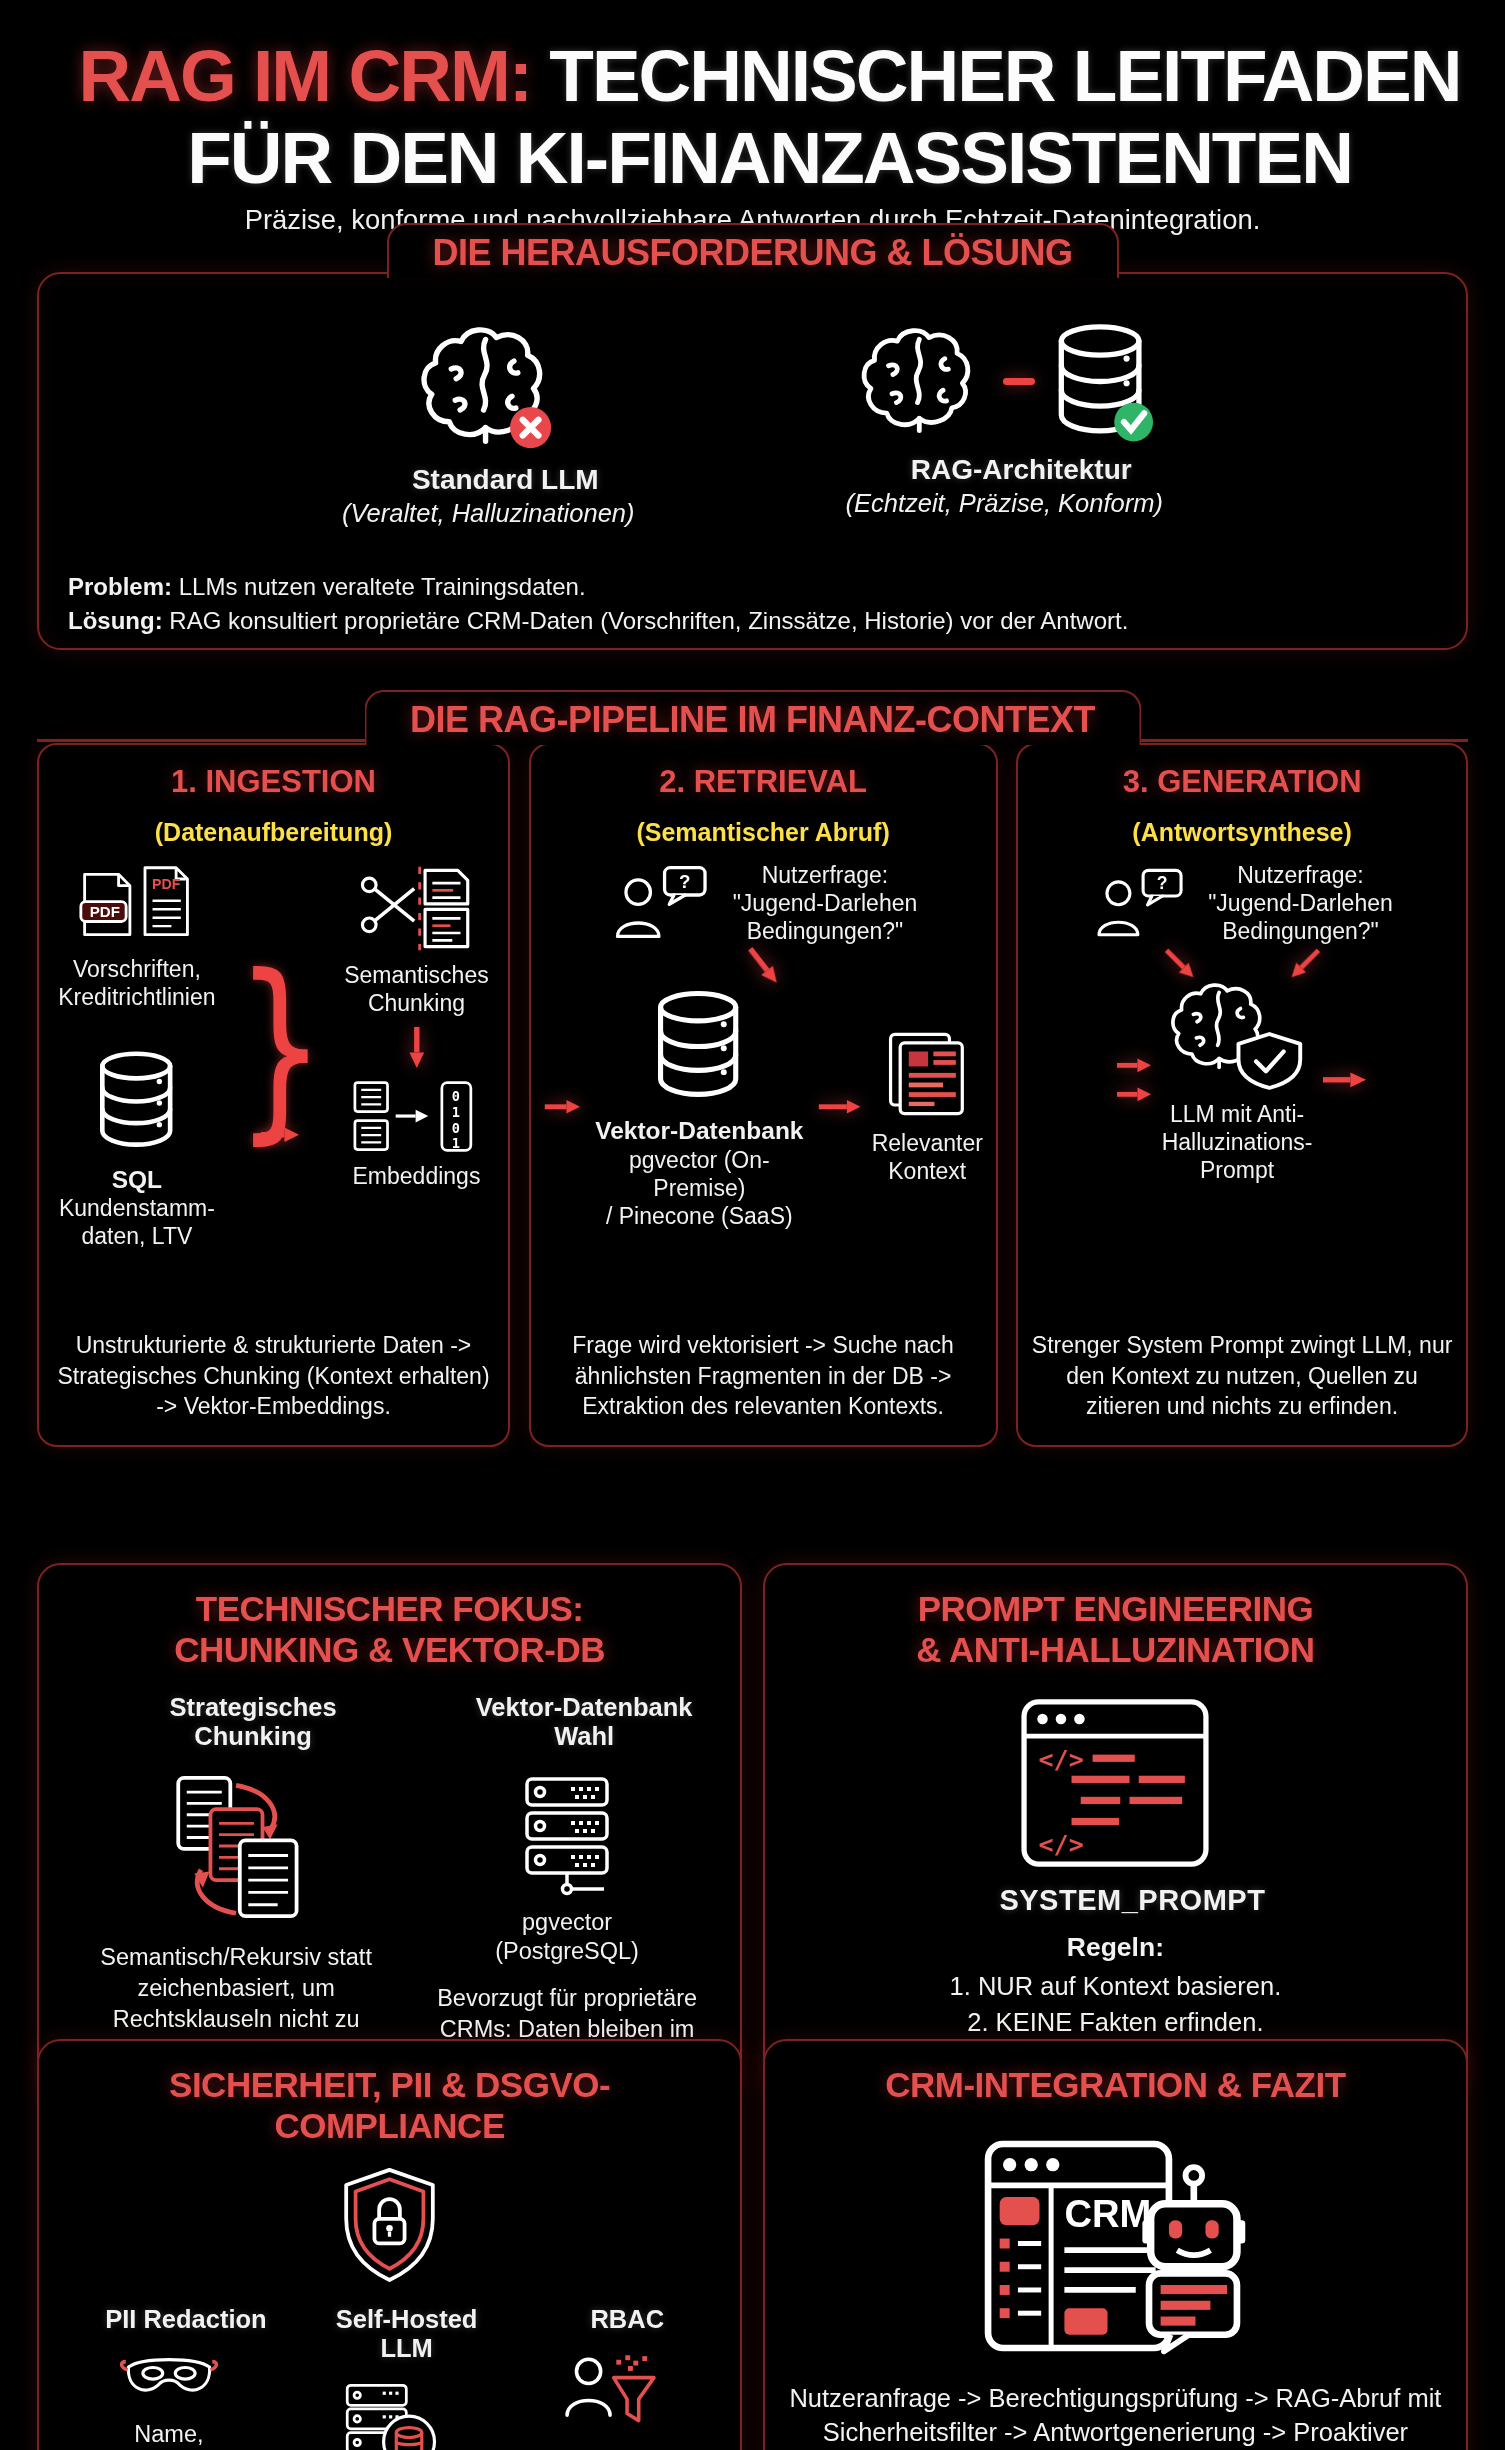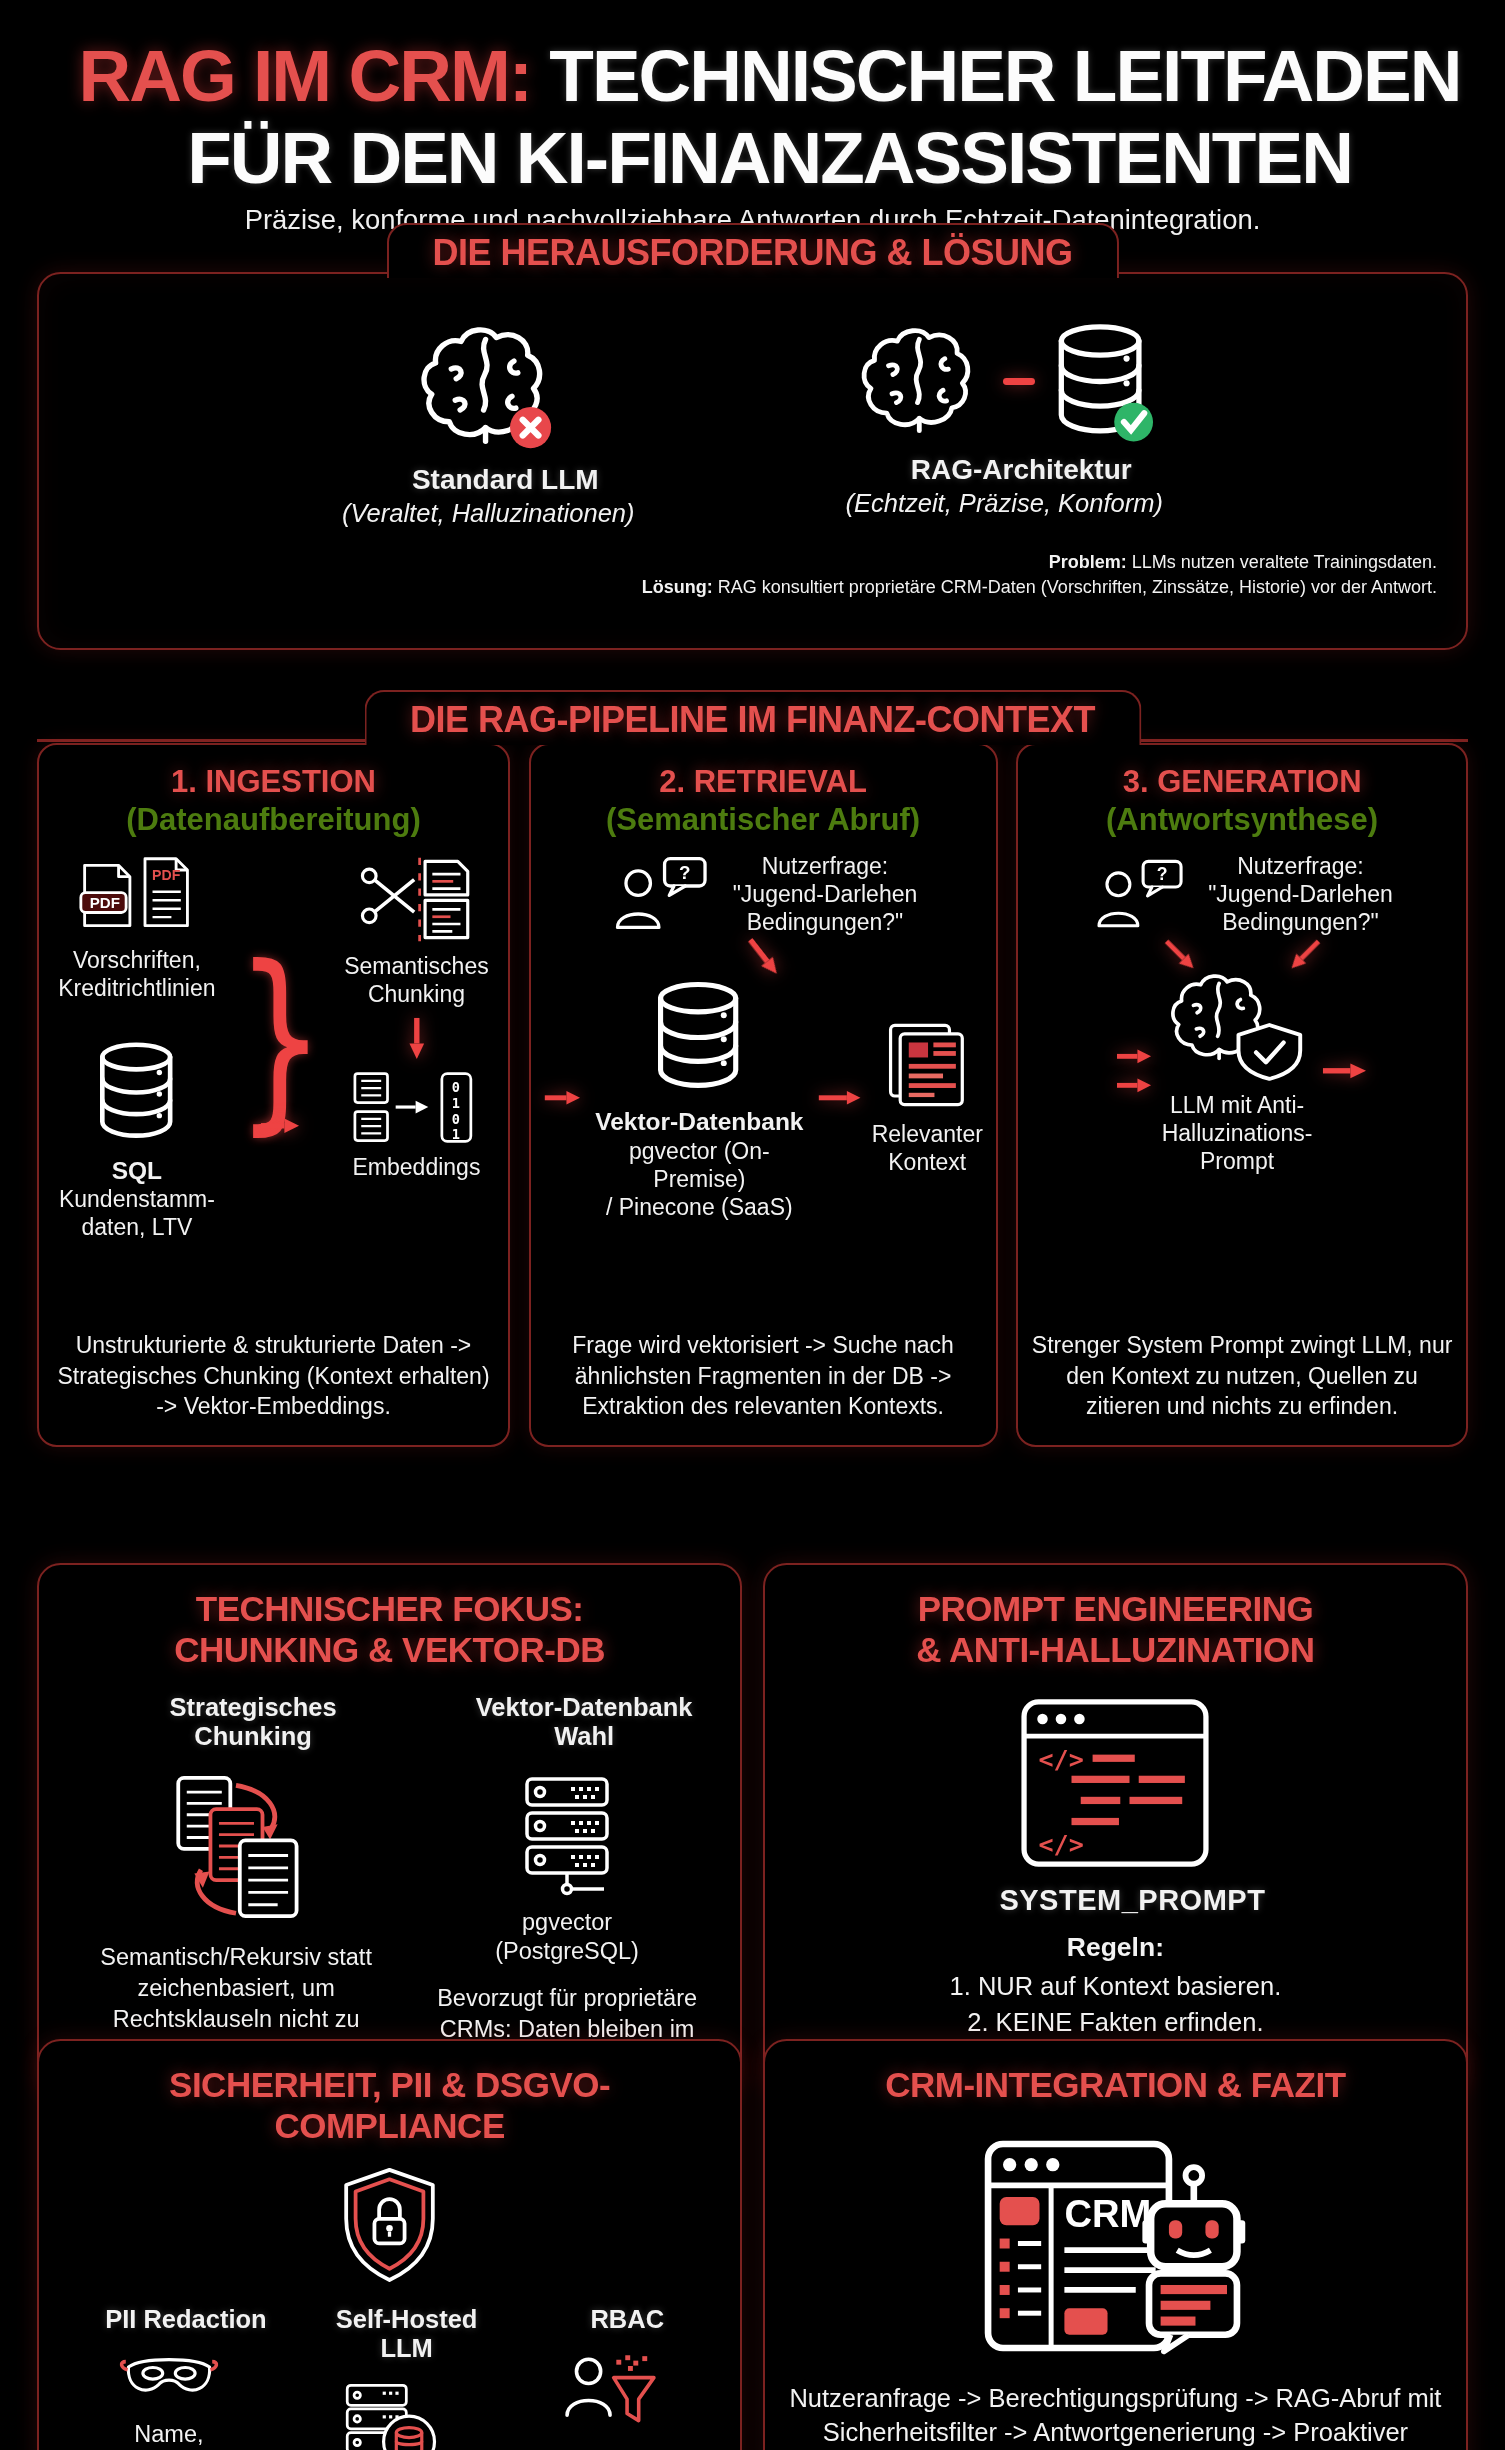--- a/index.html
+++ b/index.html
@@ -28,33 +28,33 @@
          color:#e4504e; white-space:nowrap; text-align:center; }
 
   
   #challenge { top:272px; left:37px; right:37px; height:378px; padding:44px 29px 19.6px; }
   .duo { display:flex; justify-content:center; gap:211px; }
   .fig { display:flex; flex-direction:column; align-items:center; }
   .figrow { display:flex; align-items:center; gap:12.7px; }
   .ftitle { font-size:28px; font-weight:700; margin-top:8.8px; }
   .fsub { font-size:25.5px; margin-top:2.9px;font-style:italic; }
   .dash { width:32px; height:6.9px; border-radius:3.4px; background:#ee4343; }
-  .psol { text-align:right; font-size:18px; line-height:1.42; margin-top:22px; }
+  .psol { text-align:left; font-size:24px; line-height:1.42; margin-top:42px; }
 
   
   #pipe { position:absolute; top:690px; left:37px; right:37px; height:757px; }
   #pipe .pipe-line { position:absolute; top:49px; left:0; right:0; height:2.9px; background:#7c2220; }
   #pipe .tab { top:0; z-index:2; }
   #pipe-cols { position:absolute; top:53px; left:0; right:0; bottom:0; display:flex; gap:18.6px; }
   .colbox { border:2.9px solid #7c2220; border-radius:19.6px; background:#000;
             box-shadow:0 0 19.6px rgba(225,50,50,.14); padding:18.6px 12.7px 23.5px;
             display:flex; flex-direction:column; align-items:center; }
   .colbox.c1 { width:473px; } .colbox.c2 { width:469px; } .colbox.c3 { flex:1; }
   .ct { font-size:31px; font-weight:800; color:#e4504e; text-align:center; }
-  .cs { font-size:31px; font-weight:700; color:#4d7c0f; text-align:center; margin-top:2px; }
+  .cs { font-size:25px; font-weight:700; color:#fde047; text-align:center; margin-top:18px; }
   .lbl { font-size:23px; line-height:1.22; text-align:center; }
   .lblb { font-size:24.5px; font-weight:700; line-height:1.2; text-align:center; }
   .cfoot { font-size:23px; line-height:1.32; text-align:center; margin-top:auto; padding-top:14.7px; }
   .stack { display:flex; flex-direction:column; align-items:center; }
   .hrow { display:flex; align-items:center; justify-content:center; }
   .brace { font-family:"DejaVu Sans", sans-serif; font-size:196px; line-height:.8; font-weight:400;
            color:#ee4343; transform:scaleX(.72); text-shadow:0 0 10.8px rgba(238,67,67,.5); }
 
   
   .row { position:absolute; left:37px; right:37px; display:flex; gap:20.6px; }

